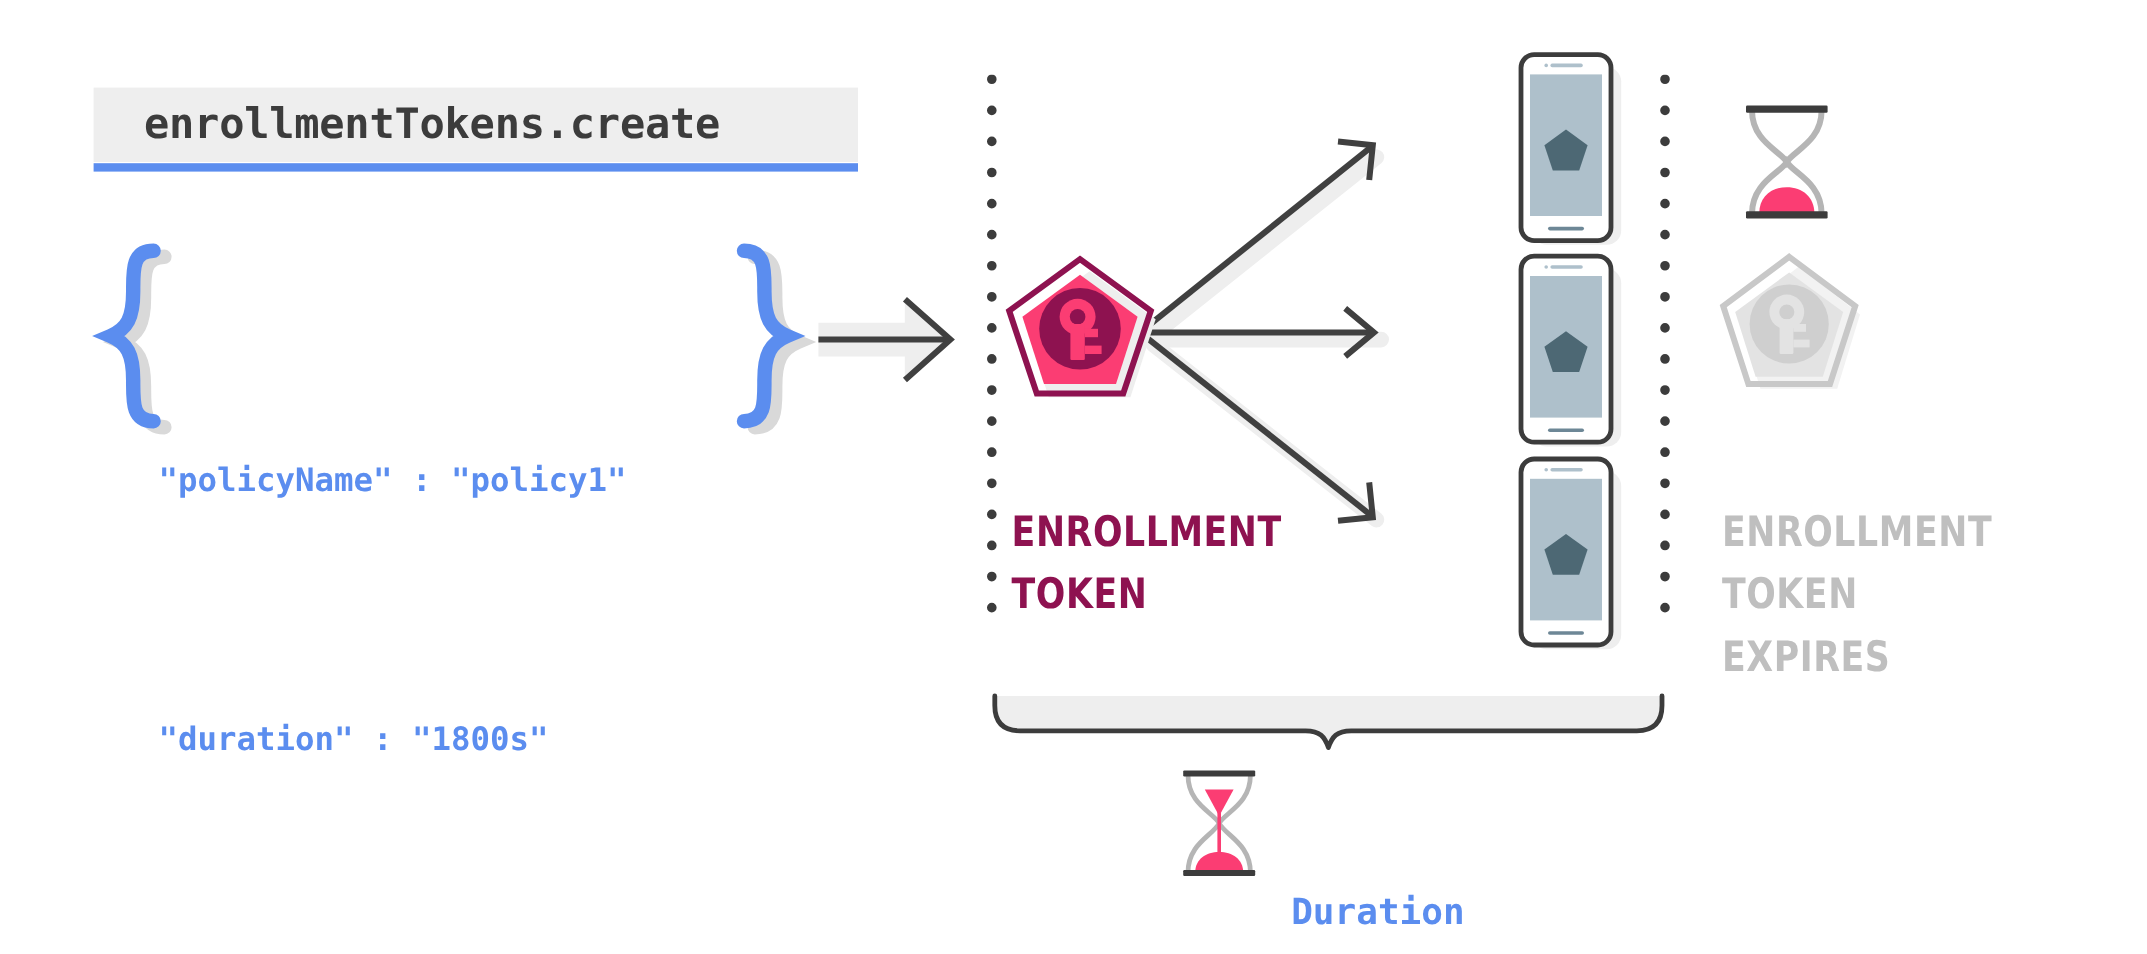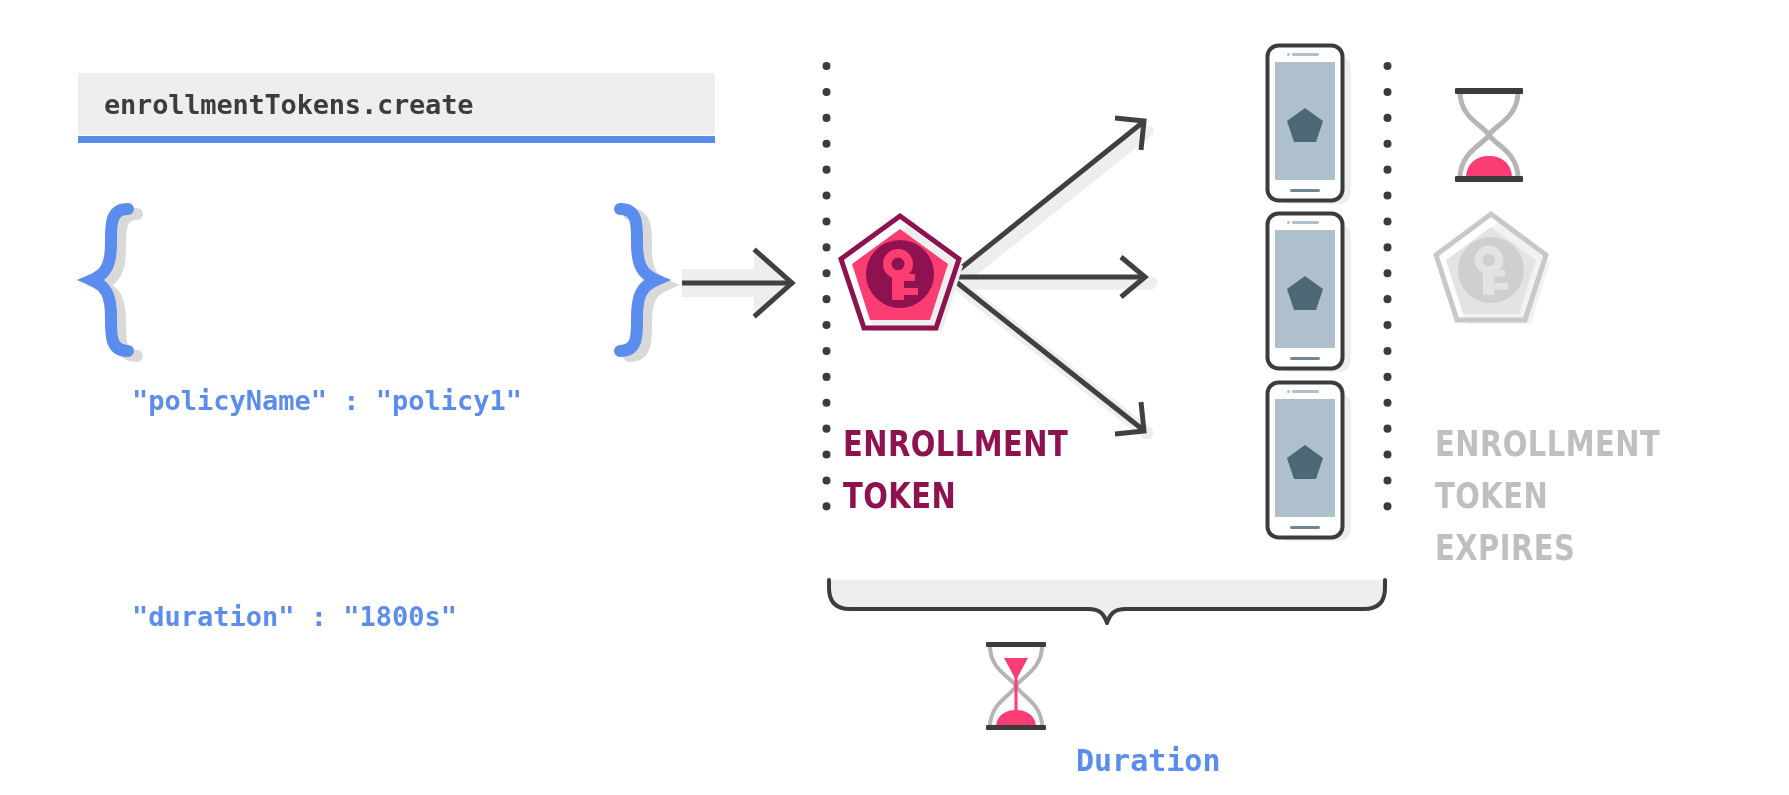--- a/index.html
+++ b/index.html
@@ -24,25 +24,25 @@
     position: absolute;
     left: 78px;
     top: 73px;
     width: 637px;
     height: 62px;
     background: #eeeeee;
     box-sizing: border-box;
   }
   #api-header-text {
     position: absolute;
-    left: 26px;
+    left: 42px;
     top: 50%;
     transform: translateY(-50%);
     font-family: "DejaVu Sans Mono", "Liberation Mono", monospace;
-    font-size: 27px;
+    font-size: 35px;
     font-weight: bold;
     color: #3c3c3c;
     white-space: nowrap;
     letter-spacing: -0.2px;
   }
   #api-header-underline {
     position: absolute;
     left: 78px;
     top: 136px;
     width: 637px;

